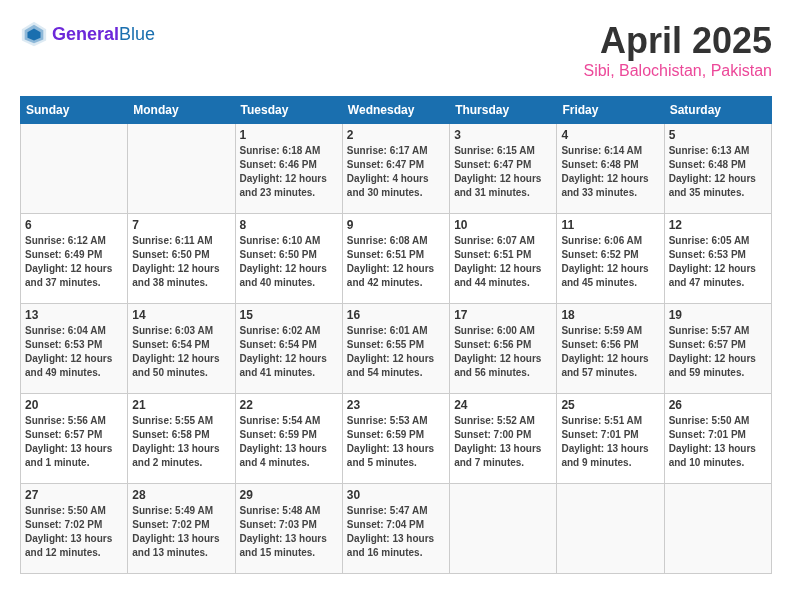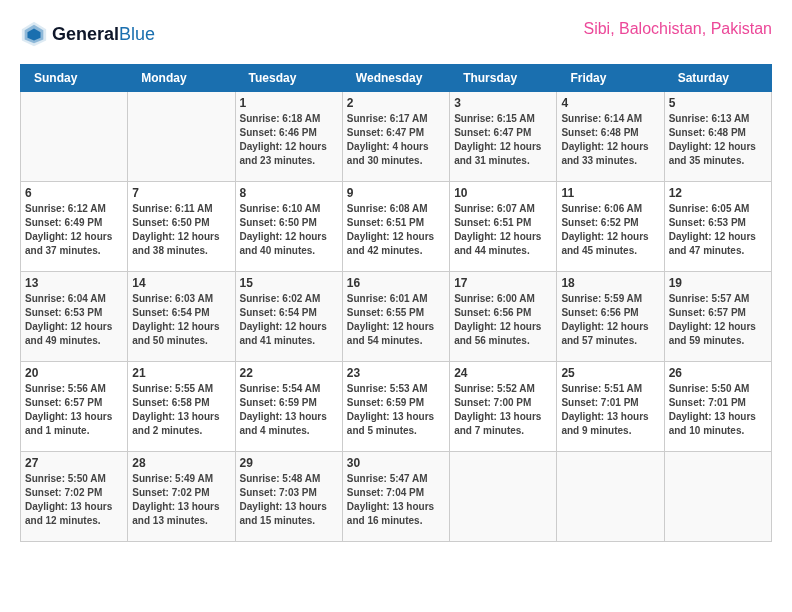--- a/index.html
+++ b/index.html
@@ -40,21 +40,21 @@
     table {
       width: 100%;
       border-collapse: collapse;
       table-layout: fixed;
     }
     thead tr th {
       background-color: #1a6faf;
       color: #fff;
       font-size: 12px;
       font-weight: bold;
-      padding: 6px 13px;
+      padding: 6px 5px;
       text-align: left;
       border: 1px solid #1a6faf;
     }
     tbody tr td {
       border: 1px solid #ccc;
       vertical-align: top;
       padding: 4px;
       min-height: 80px;
       height: 90px;
       font-size: 10px;
@@ -85,25 +85,26 @@
 
 <div class="header-area">
   <div class="logo">
     <svg class="logo-icon" viewBox="0 0 30 30" xmlns="http://www.w3.org/2000/svg">
       <polygon points="15,2 28,10 28,22 15,28 2,22 2,10" fill="#1a6faf" opacity="0.15"></polygon>
       <polygon points="15,5 25,11 25,21 15,25 5,21 5,11" fill="#1a6faf" opacity="0.4"></polygon>
       <polygon points="15,9 22,13 22,19 15,22 8,19 8,13" fill="#1a6faf"></polygon>
     </svg>
     <div>
       <div>
-        <span style="font-size:18px;font-weight:bold;color:#0f172a;">General</span><span style="font-size:18px;font-weight:normal;color:#1a6faf;">Blue</span>
+        <span style="font-size:18px;font-weight:bold;color:#6d28d9;">General</span><span style="font-size:18px;font-weight:normal;color:#1a6faf;">Blue</span>
       </div>
     </div>
   </div>
   <div class="title-area">
+    <div class="month-title">April 2025</div>
     <div class="location-title">Sibi, Balochistan, Pakistan</div>
   </div>
 </div>
 
 <table>
   <thead>
     <tr>
     <th>Sunday</th>
         <th>Monday</th>
         <th>Tuesday</th>

